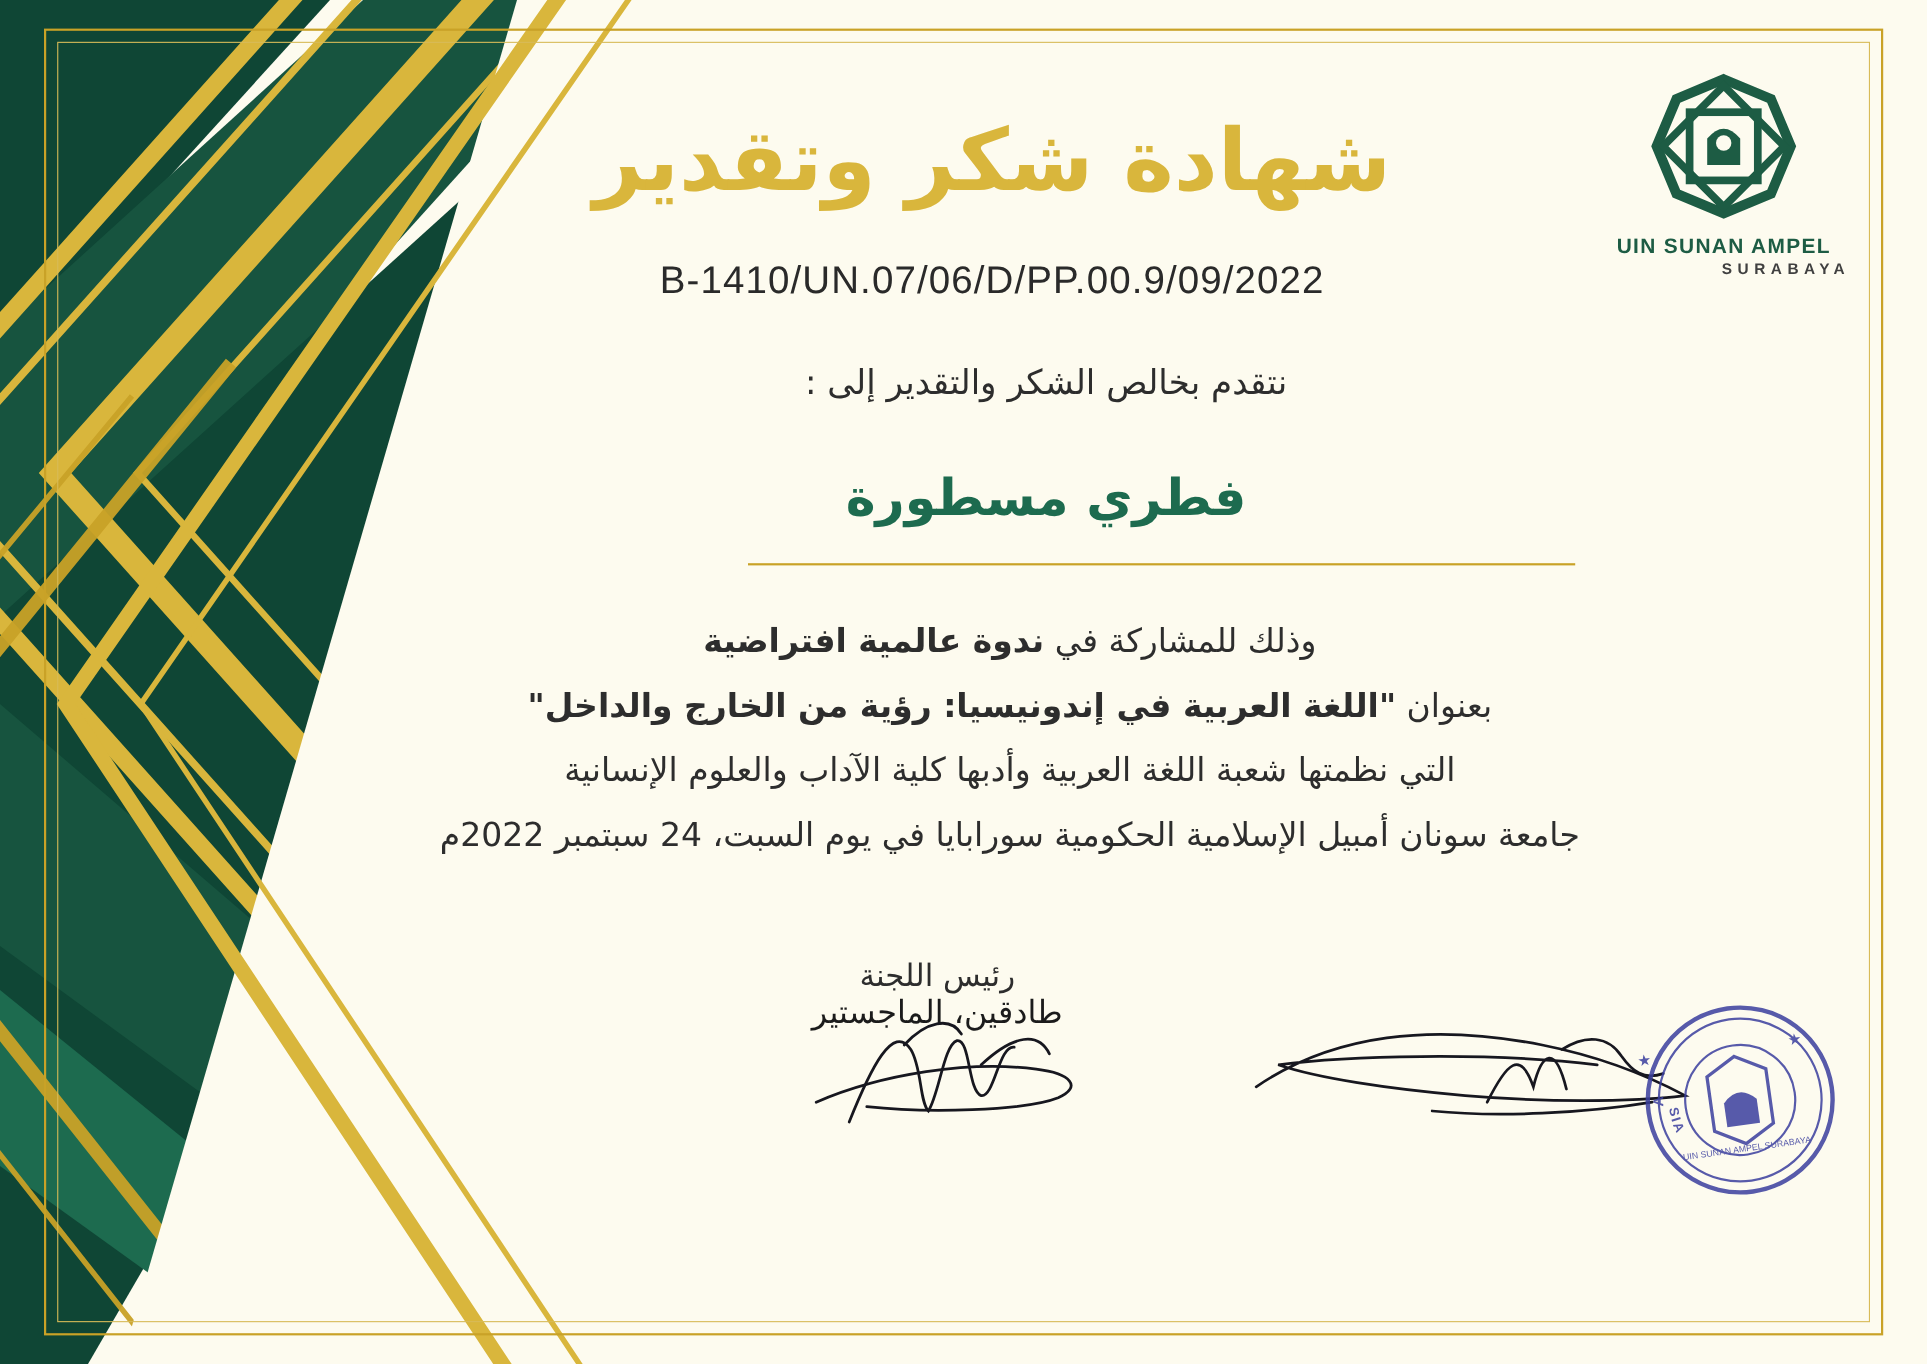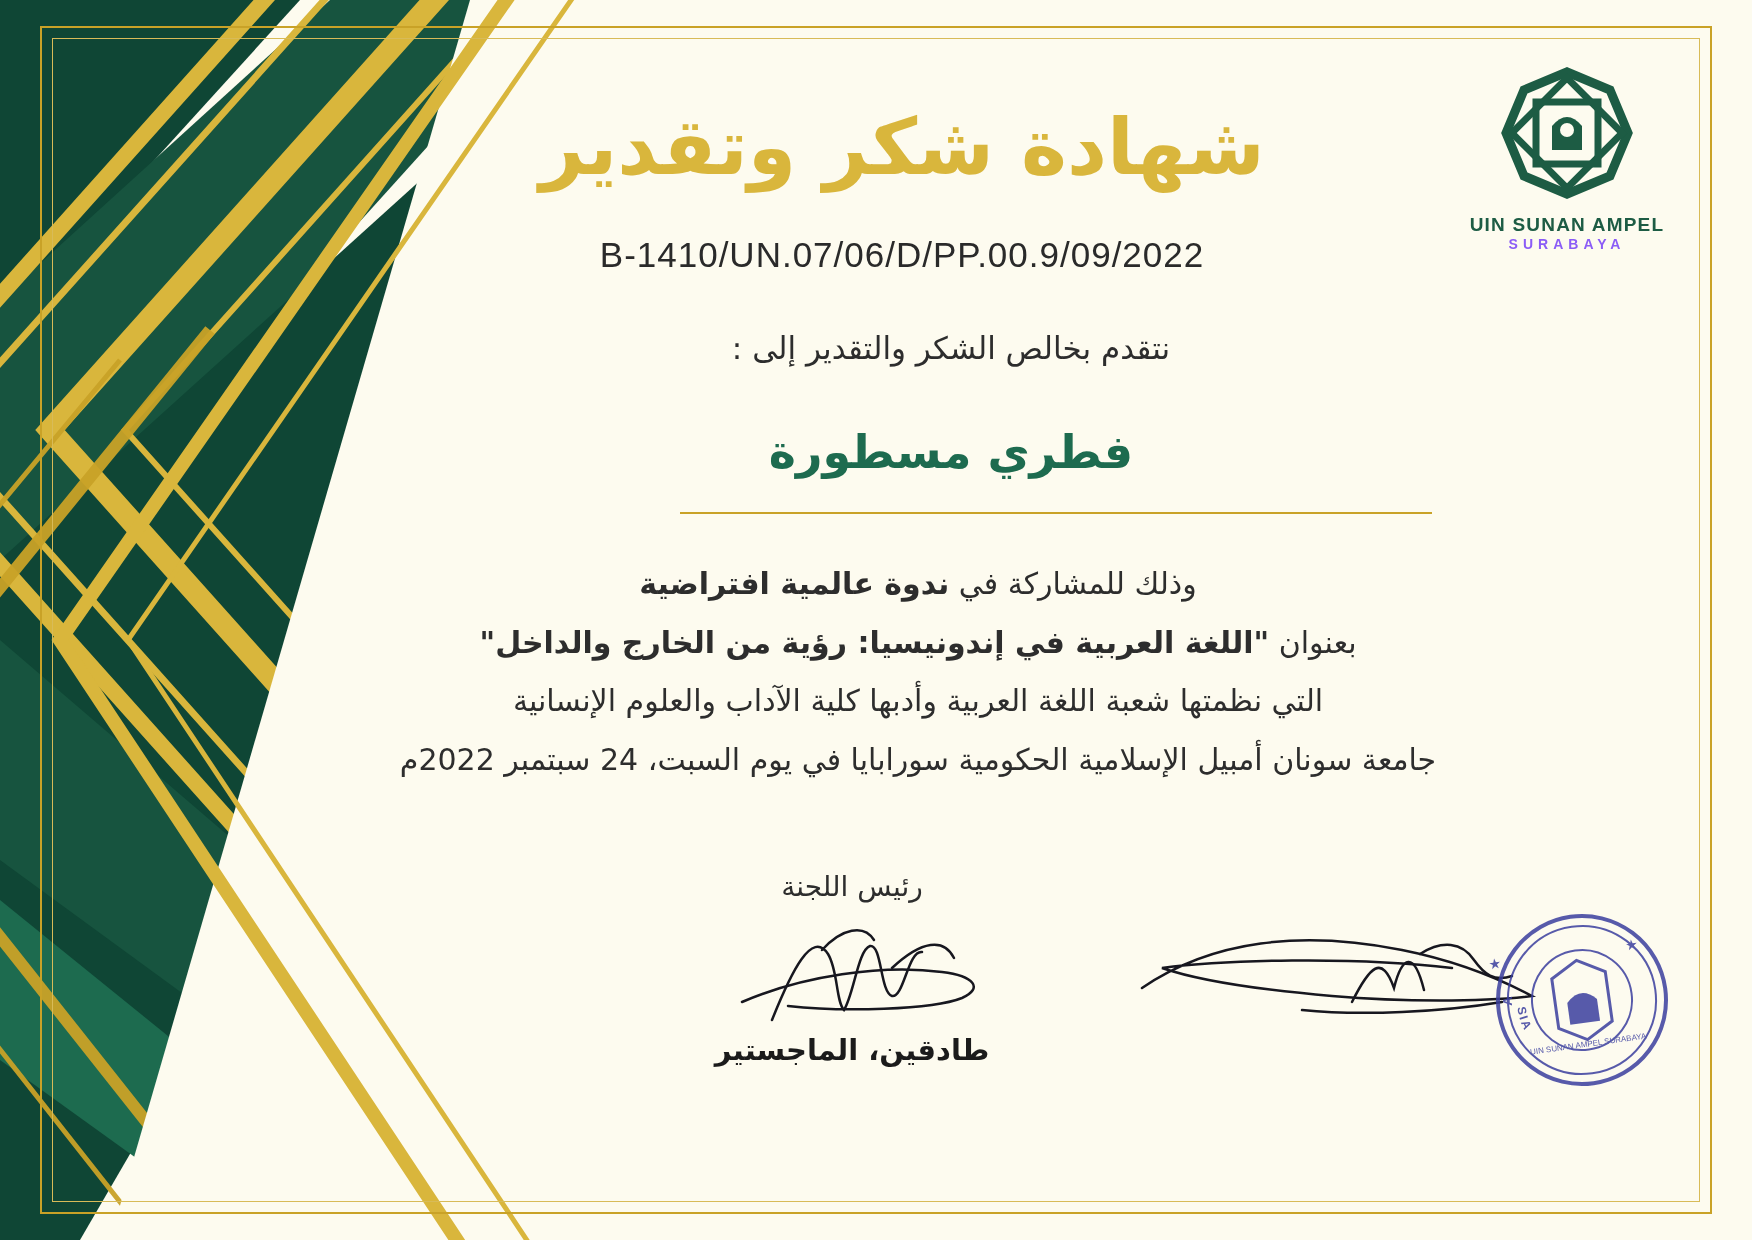--- a/index.html
+++ b/index.html
@@ -71,22 +71,23 @@
     font-size: 19px;
     letter-spacing: 1.2px;
     font-weight: bold;
     color: #1d5c44;
     font-family: "Liberation Sans", sans-serif;
   }
   .logo-sub {
     font-size: 14px;
     letter-spacing: 5px;
     font-weight: bold;
-    color: #8b5cf6;
+    color: #404040;
     font-family: "Liberation Sans", sans-serif;
+    text-align: right;
   }
 
   .title {
     position: absolute;
     right: 330px;
     top: 105px;
     width: 1040px;
     text-align: center;
     font-size: 78px;
     font-weight: bold;
@@ -166,23 +167,22 @@
     direction: rtl;
   }
   .sig-right { right: 130px; top: 870px; }
   .sig-left  { right: 640px; top: 870px; text-align: center; }
   .sig-role {
     font-size: 28px;
     color: #2d2d2d;
   }
   .sig-name {
     font-size: 29px;
-    font-weight: bold;
+    font-weight: normal;
     color: #1b1b1b;
-    margin-top: 130px;
   }
   .sig-scribble {
     position: absolute;
     top: 40px;
     left: 0;
     right: 0;
     height: 130px;
   }
 
   .stamp {

